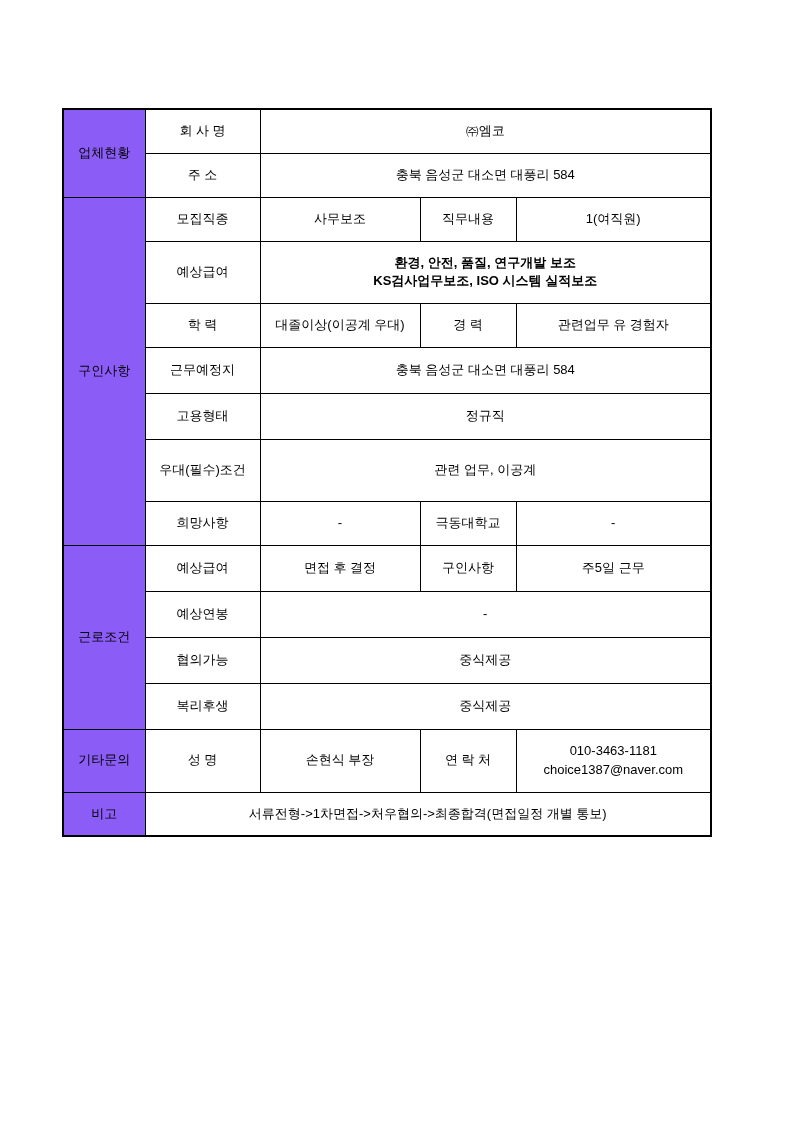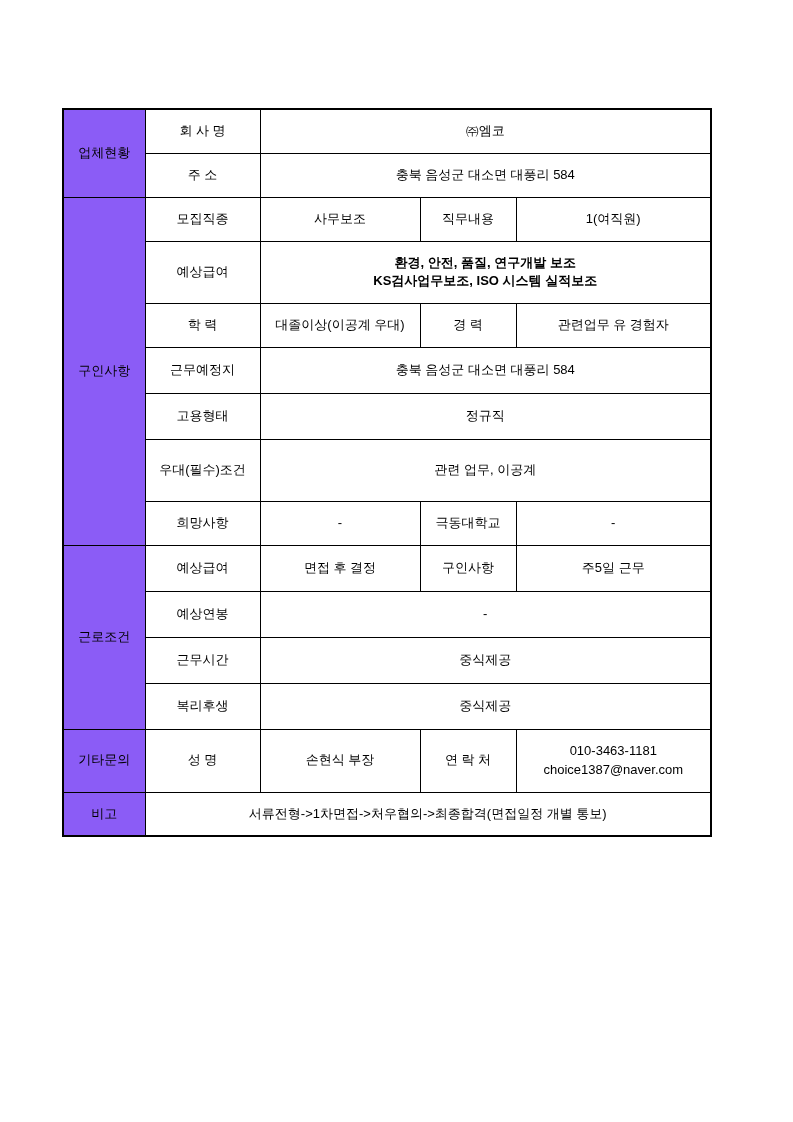--- a/index.html
+++ b/index.html
@@ -149,21 +149,21 @@
           <td class="lbl">예상급여</td>
           <td>면접 후 결정</td>
           <td>구인사항</td>
           <td>주5일 근무</td>
         </tr>
         <tr style="height:46px">
           <td class="lbl">예상연봉</td>
           <td colspan="3">-</td>
         </tr>
         <tr style="height:46px">
-          <td class="lbl">근무시간</td>
+          <td class="lbl">협의가능</td>
           <td colspan="3">중식제공</td>
         </tr>
         <tr style="height:46px">
           <td class="lbl">복리후생</td>
           <td colspan="3">중식제공</td>
         </tr>
 
         <tr style="height:46px">
           <td class="sect">기타문의</td>
           <td class="lbl">성      명</td>

